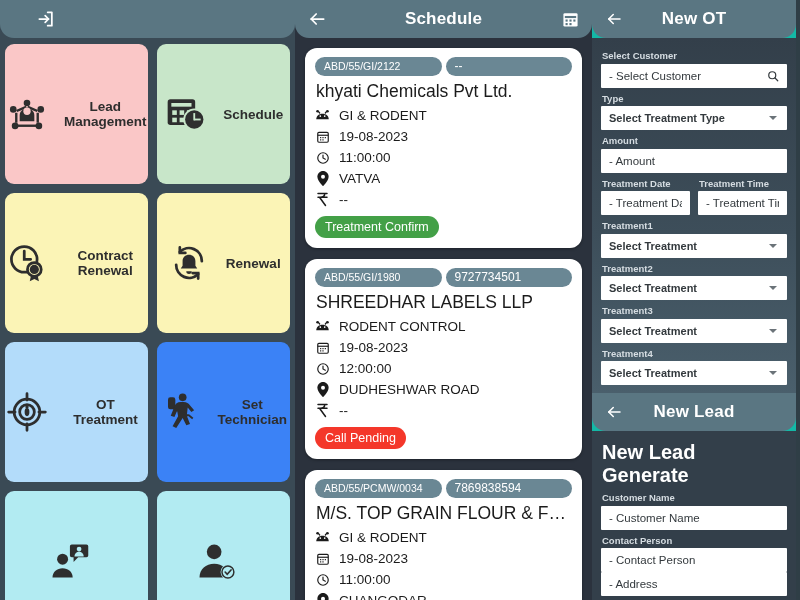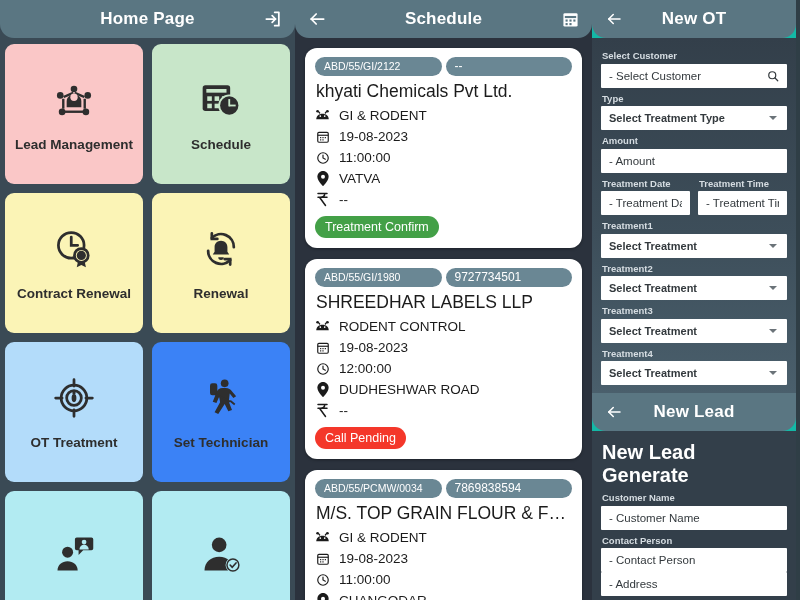--- a/index.html
+++ b/index.html
@@ -34,21 +34,21 @@
   .appbar .icon-btn svg{ display:block; }
 
   
   .tile-grid{
     padding:6px 5px 0 5px;
     display:grid; grid-template-columns:1fr 1fr;
     gap:9px 9px;
   }
   .tile{
     height:140px; border-radius:9px;
-    display:flex; flex-direction:column; align-items:center; justify-content:center;
+    display:flex; flex-direction:row; align-items:center; justify-content:center;
     gap:14px; color:#2e2e2e;
   }
   .tile .tile-label{ font-size:13.5px; font-weight:bold; text-align:center; }
   .tile .tile-icon{ width:46px;height:46px; display:flex;align-items:center;justify-content:center; }
   .tile .tile-icon svg{ display:block; }
 
   
   .sched-scroll{ padding:10px 10px 0 10px; }
   .card{
     background:#fff; border-radius:12px; padding:9px 10px 10px 10px;
@@ -97,21 +97,20 @@
   .row2{ display:flex; gap:8px; }
   .row2 > div{ flex:1; min-width:0; }
   .caret{ width:0;height:0;border-left:4px solid transparent;border-right:4px solid transparent;border-top:4px solid #6b7379; }
 </style>
 </head>
 <body>
 
 <div class="panel panel-home">
   <div class="appbar">
     <div class="icon-btn"></div>
-    <div class="title">Home Page</div>
     <div class="icon-btn">
       <svg width="20" height="20" viewBox="0 0 24 24" fill="none" stroke="#fff" stroke-width="2.1" stroke-linecap="round" stroke-linejoin="round">
         <path d="M14 4h5v16h-5"></path>
           <path d="M4 12h11"></path>
           <path d="M11 8l4 4-4 4"></path>
       </svg>
     </div>
   </div>
 
   <div class="tile-grid">

